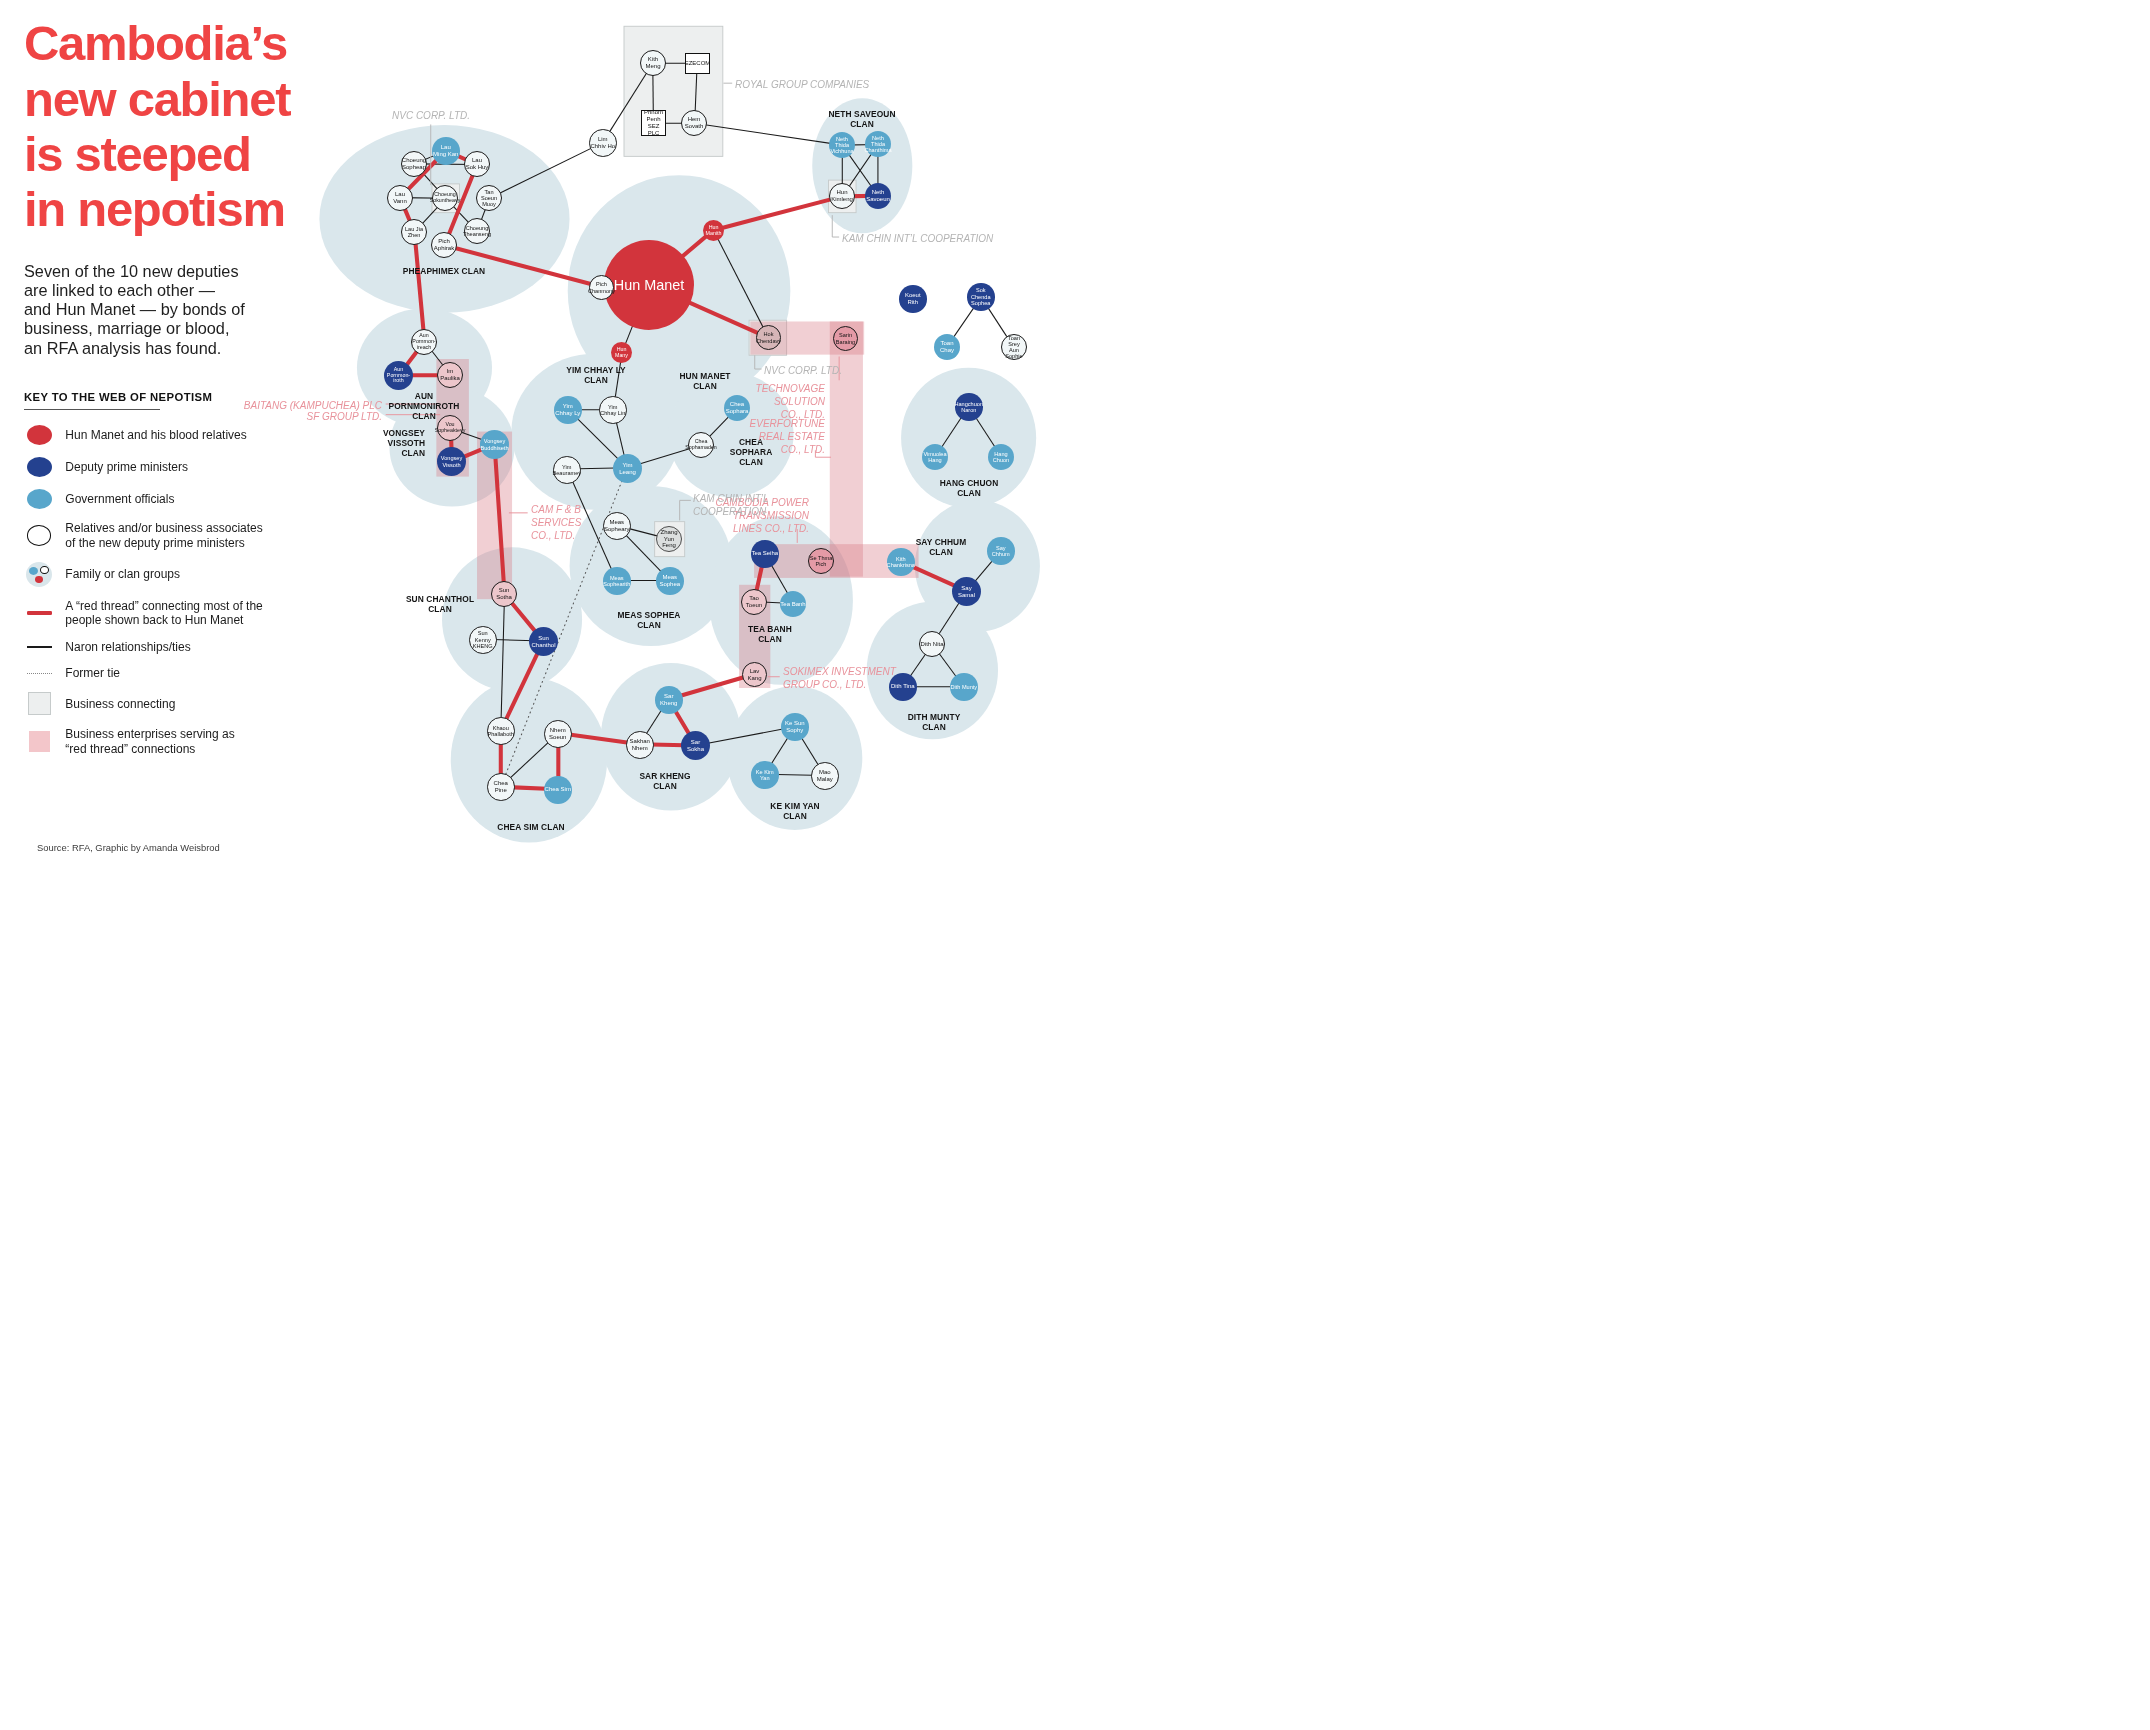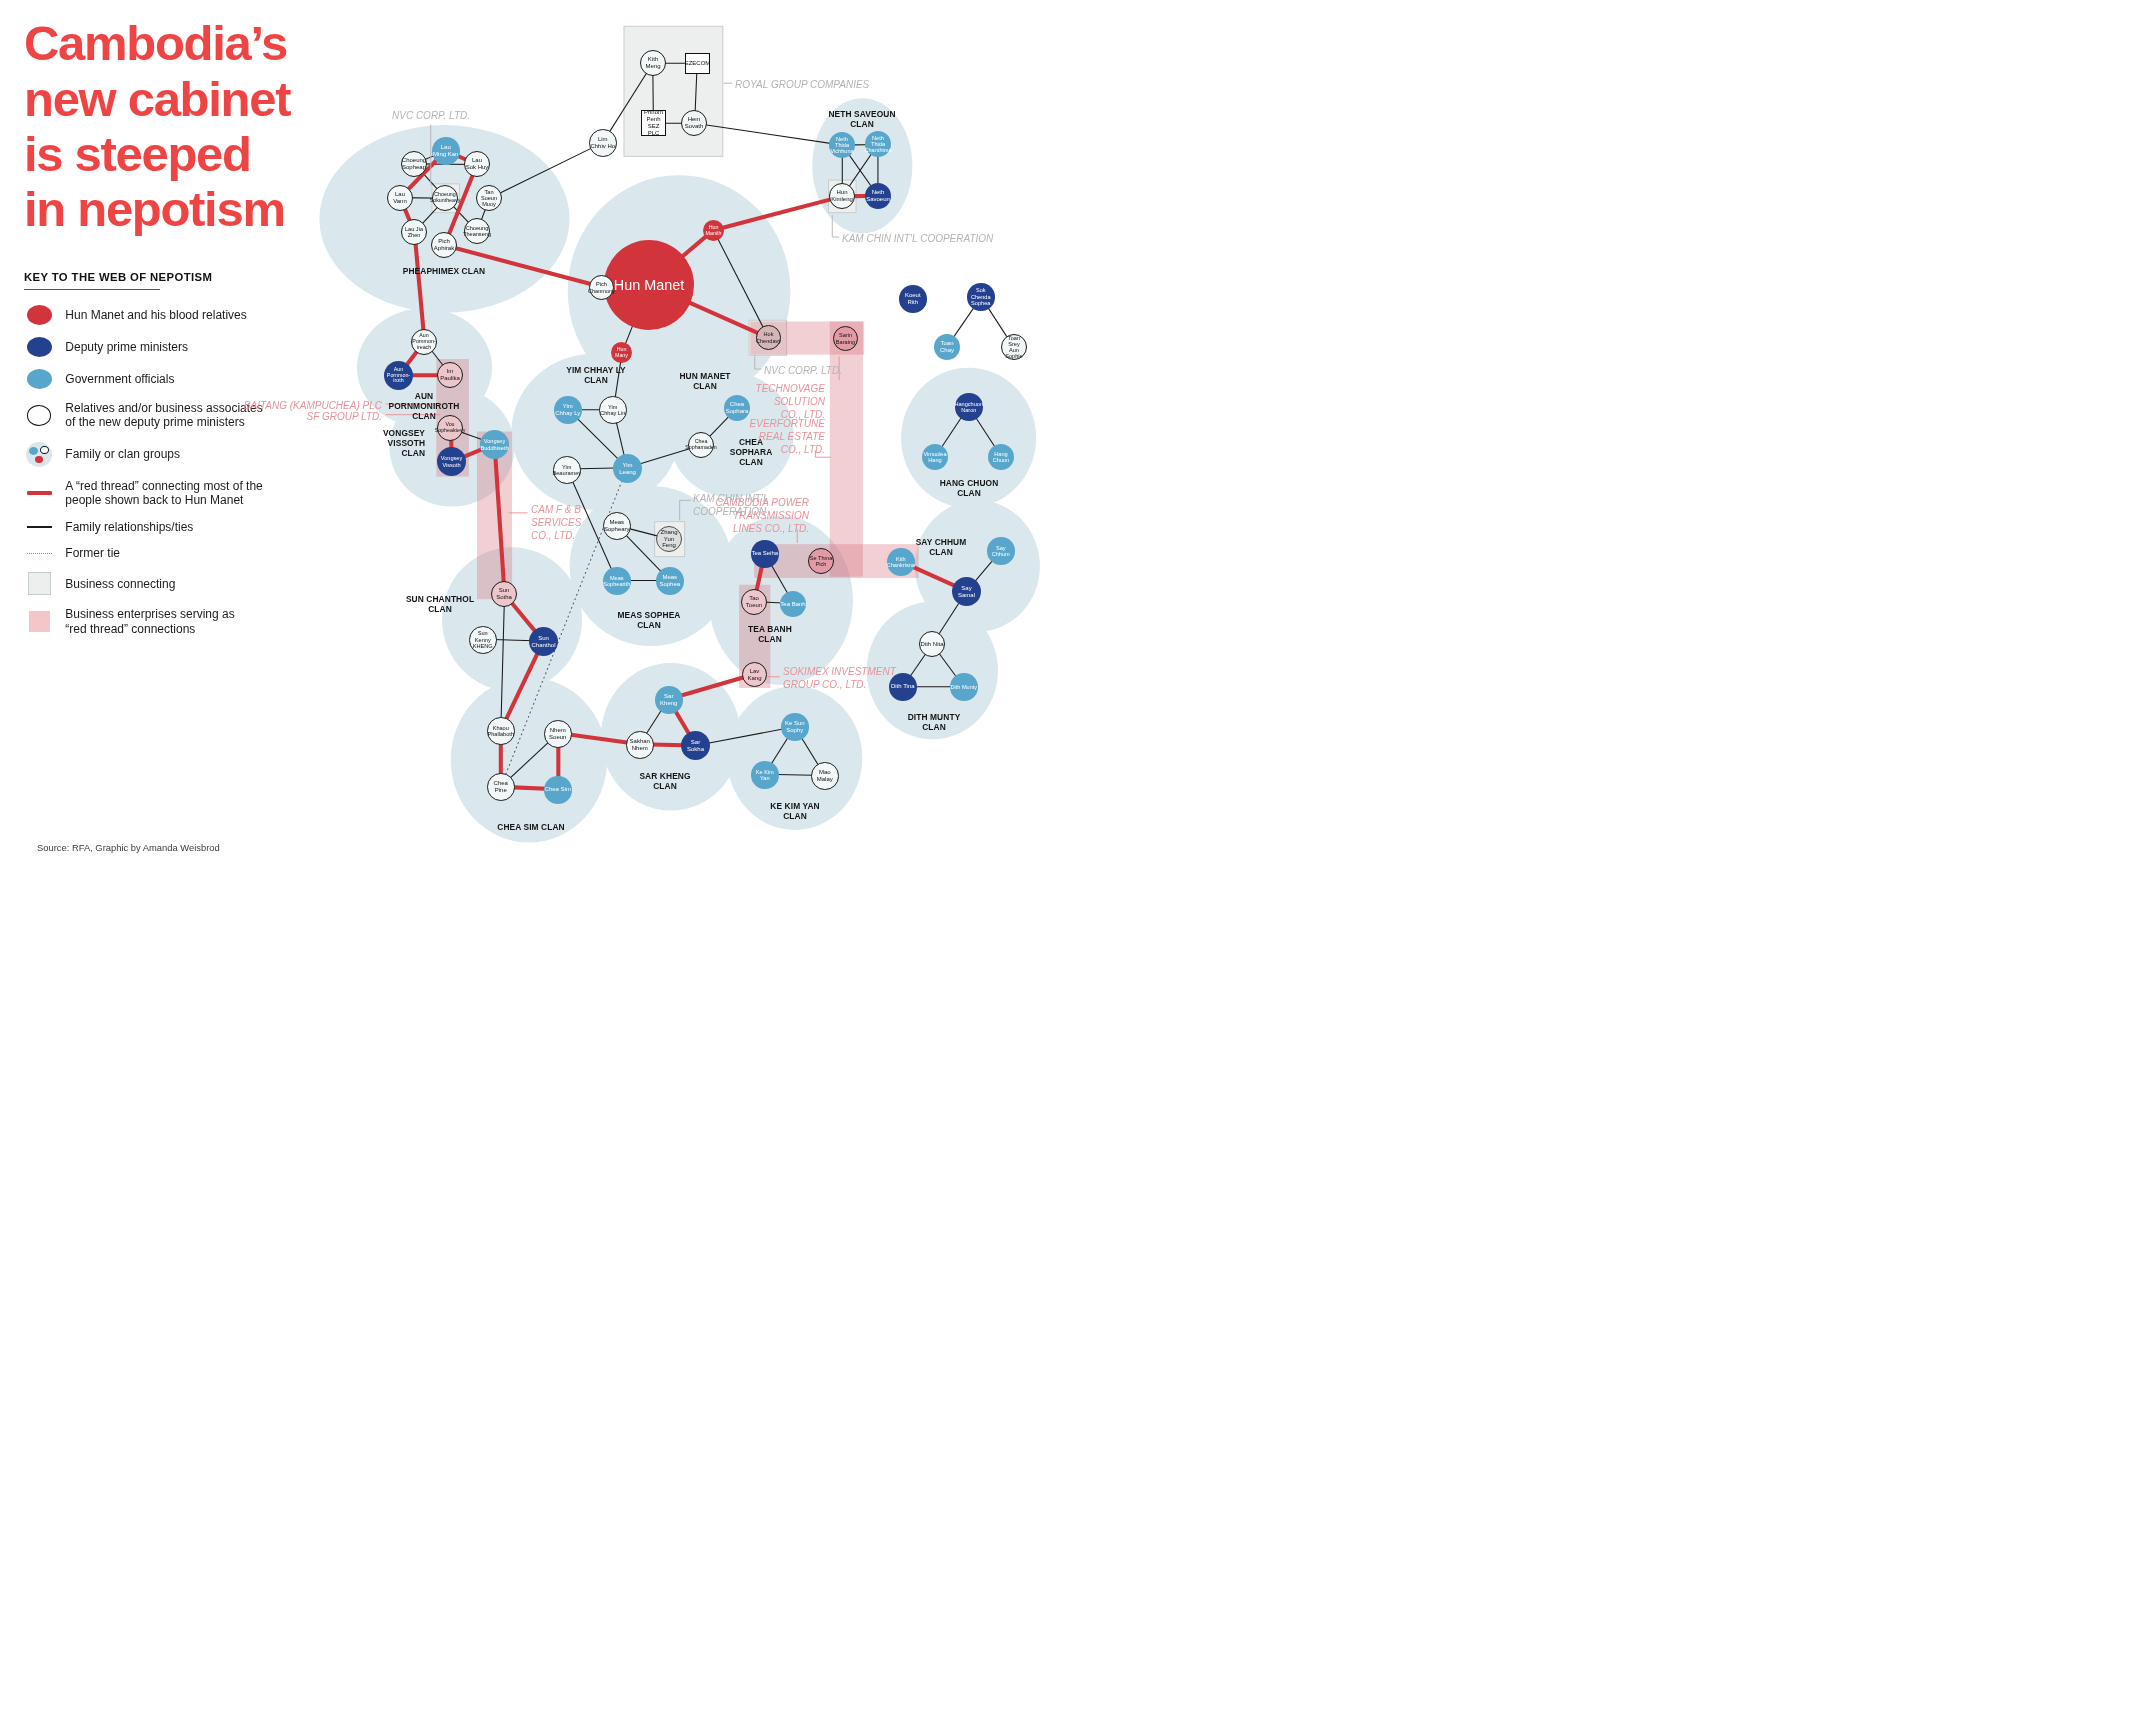--- a/index.html
+++ b/index.html
@@ -54,20 +54,25 @@
 </head>
 <body>
 
 <div id="canvas">
 
   <div id="leftcol">
     <div id="page-title">Cambodia’s
 new cabinet
 is steeped
 in nepotism</div>
+    <div id="intro">Seven of the 10 new deputies
+are linked to each other —
+and Hun Manet — by bonds of
+business, marriage or blood,
+an RFA analysis has found.</div>
     <div id="legend">
       <div id="legend-heading">KEY TO THE WEB OF NEPOTISM</div>
       <hr id="legend-rule">
       <div class="lrow">
         <div class="licon">
             <span class="lg-dot lg-red"></span>
           </div>
         <div class="ltext">Hun Manet and his blood relatives</div>
       </div>
       <div class="lrow">
@@ -103,21 +108,21 @@
         <div class="licon">
             <span class="lg-redline"></span>
           </div>
         <div class="ltext">A “red thread” connecting most of the
 people shown back to Hun Manet</div>
       </div>
       <div class="lrow">
         <div class="licon">
             <span class="lg-line"></span>
           </div>
-        <div class="ltext">Family relationships/ties</div>
+        <div class="ltext">Naron relationships/ties</div>
       </div>
       <div class="lrow">
         <div class="licon">
             <span class="lg-dotted"></span>
           </div>
         <div class="ltext">Former tie</div>
       </div>
       <div class="lrow">
         <div class="licon">
             <span class="lg-graysq"></span>

